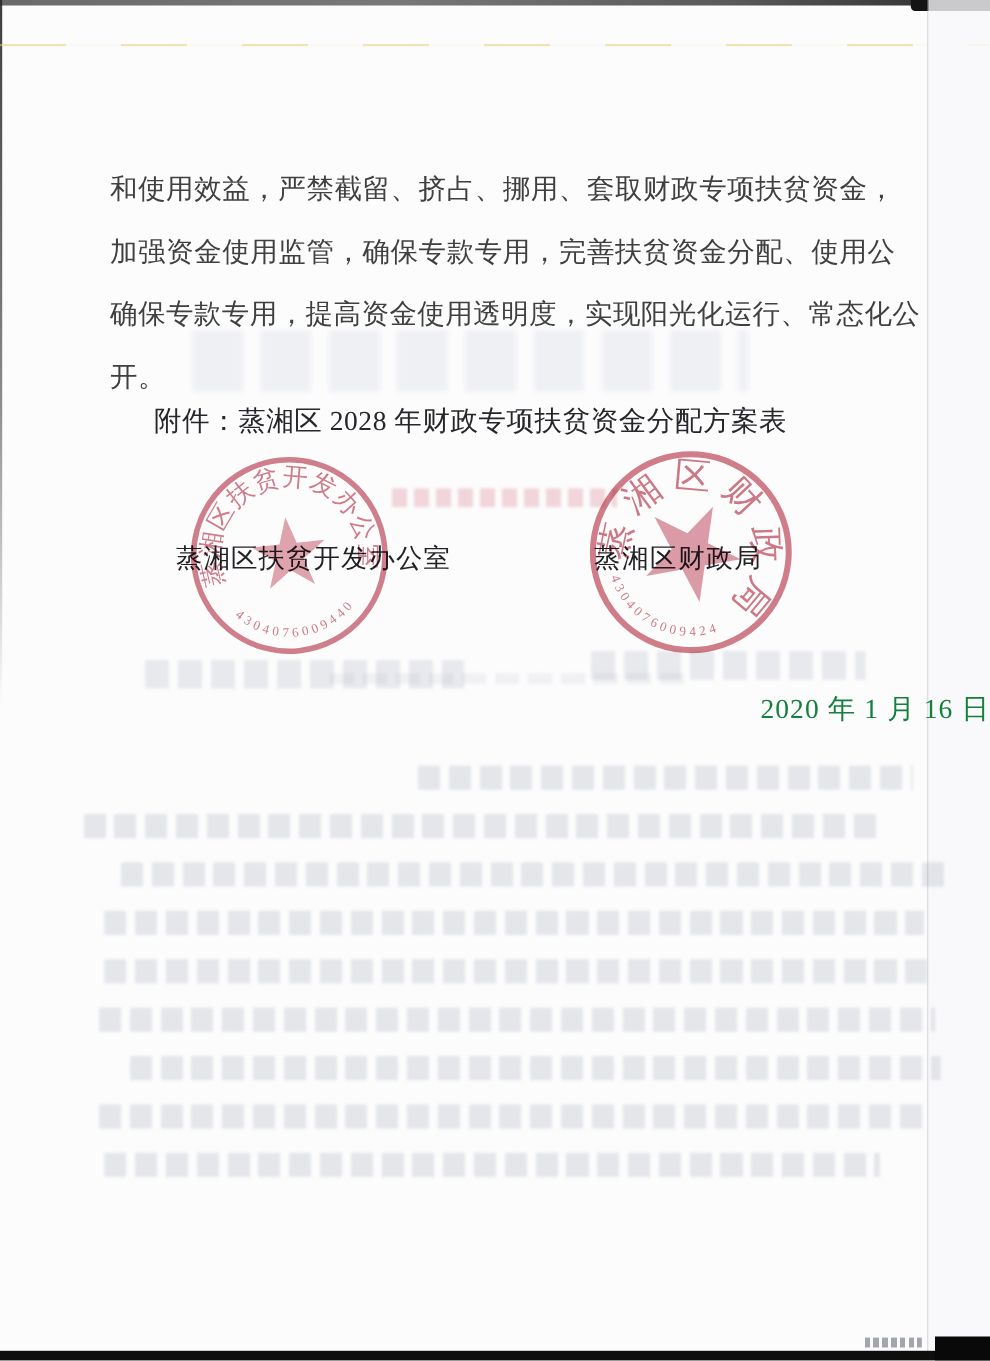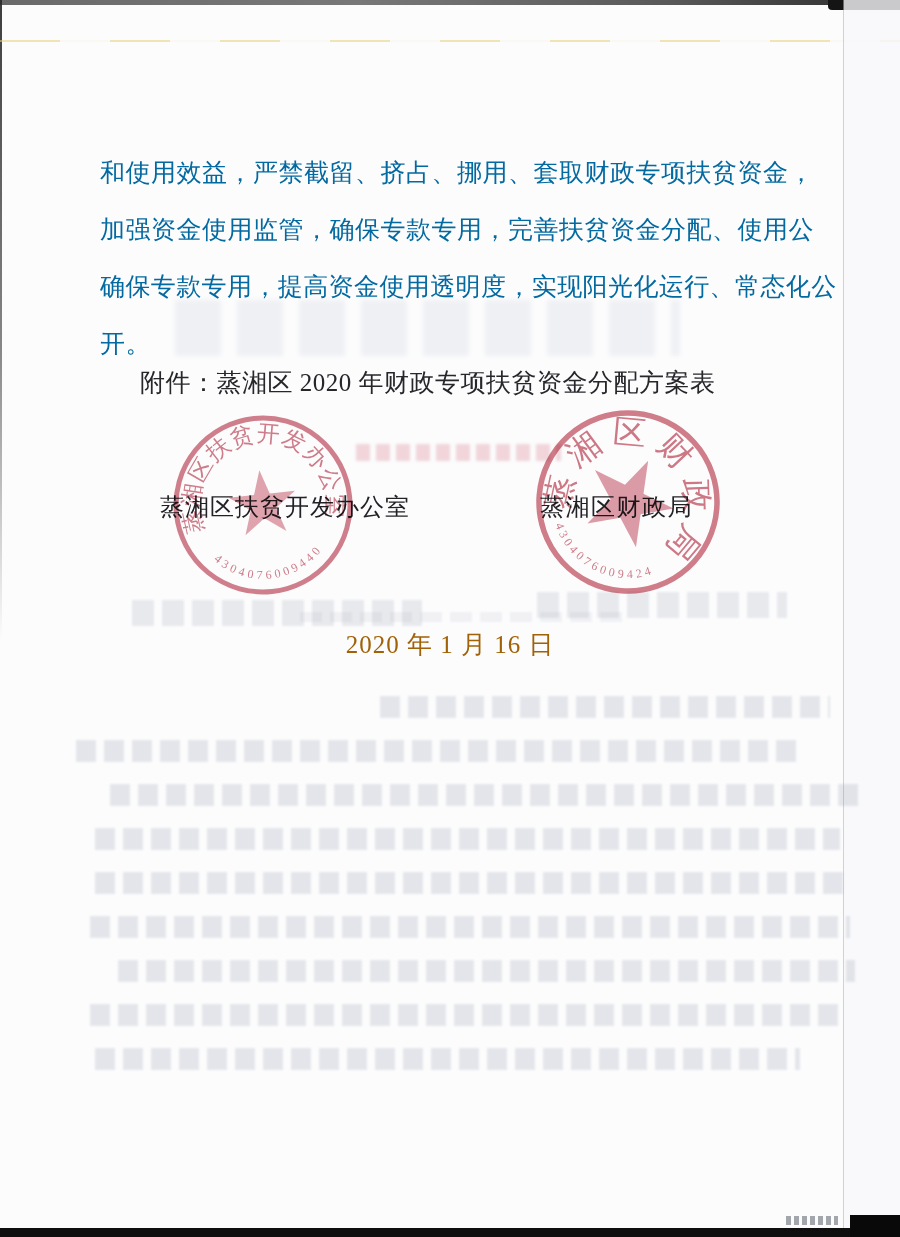--- a/index.html
+++ b/index.html
@@ -27,37 +27,37 @@
     filter:blur(.6px);}
   .yellow-line{position:absolute;left:0;top:40px;width:900px;height:2px;
     background:repeating-linear-gradient(90deg,rgba(228,208,120,.55) 0 60px,rgba(228,208,120,.08) 60px 110px);
     filter:blur(.4px);}
   .page-edge-right{position:absolute;top:0;left:843px;width:1px;height:1237px;background:rgba(175,175,182,.55);}
   .right-margin-tint{position:absolute;top:0;left:844px;width:56px;height:1237px;background:rgba(248,248,250,.8);}
 
   
   .body-text{
     position:absolute;left:100px;top:144px;width:714px;
-    font-size:25px;color:#0369a1;letter-spacing:.4px;
+    font-size:25px;color:#404040;letter-spacing:.4px;
   }
   .body-text .line{
     height:57px;line-height:57px;
     text-align:justify;text-align-last:justify;
     white-space:nowrap;
   }
   .body-text .line.last{text-align-last:left;}
   .attachment-line{
     position:absolute;left:140px;top:366px;
     font-size:25px;color:#26262b;letter-spacing:.5px;white-space:nowrap;
   }
   .org-name{position:absolute;top:491px;font-size:24px;color:#222226;white-space:nowrap;}
   .org-left{left:160px;letter-spacing:1px;}
   .org-right{left:540px;letter-spacing:1.5px;}
-  .date-line{position:absolute;left:0;top:628px;width:900px;text-align:center;
-    font-size:25px;color:#a16207;letter-spacing:1px;}
+  .date-line{position:absolute;left:0;top:628px;width:900px;text-align:right;
+    font-size:25px;color:#15803d;letter-spacing:1px;}
 
   
   .seal{position:absolute;width:240px;height:240px;mix-blend-mode:multiply;filter:blur(.35px);opacity:.88;}
   .seal-left{left:143px;top:385px;}
   .seal-right{left:508px;top:382px;}
   .seal text{fill:#bf4a5c;font-family:"Liberation Serif","DejaVu Serif",serif;}
   .seal .ring-name{font-size:23px;letter-spacing:1px;}
   .seal-right .ring-name{font-size:33px;letter-spacing:9px;}
   .seal .ring-number{font-size:12px;letter-spacing:3.5px;fill:#c05163;}
 
@@ -104,21 +104,21 @@
   <div class="bleed bleed-chars" style="left:90px; top:1004px;width:755px;height:22px;"></div>
   <div class="bleed bleed-chars" style="left:95px; top:1048px;width:705px;height:22px;"></div>
 
   <div class="body-text">
     <div class="line">和使用效益，严禁截留、挤占、挪用、套取财政专项扶贫资金，</div>
     <div class="line">加强资金使用监管，确保专款专用，完善扶贫资金分配、使用公</div>
     <div class="line">确保专款专用，提高资金使用透明度，实现阳光化运行、常态化公</div>
     <div class="line last">开。</div>
   </div>
 
-  <div class="attachment-line">附件：蒸湘区 2020 年财政专项扶贫资金分配方案表</div>
+  <div class="attachment-line">附件：蒸湘区 2028 年财政专项扶贫资金分配方案表</div>
 
   <div class="org-name org-left">蒸湘区扶贫开发办公室</div>
   <div class="org-name org-right">蒸湘区财政局</div>
 
   <div class="date-line">2020 年 1 月 16 日</div>
 
   <svg class="seal seal-left" viewBox="0 0 240 240">
     <g transform="rotate(-6 120 120)">
       <circle cx="120" cy="120" r="87" fill="none" stroke="#bf4a5c" stroke-width="5" opacity=".8"></circle>
       <polygon points="120,85 127.9,109.2 153.3,109.2 132.7,124.1 140.6,148.3 120,133.4 99.4,148.3 107.3,124.1 86.7,109.2 112.1,109.2" fill="#c85a6b" opacity=".62"></polygon>

